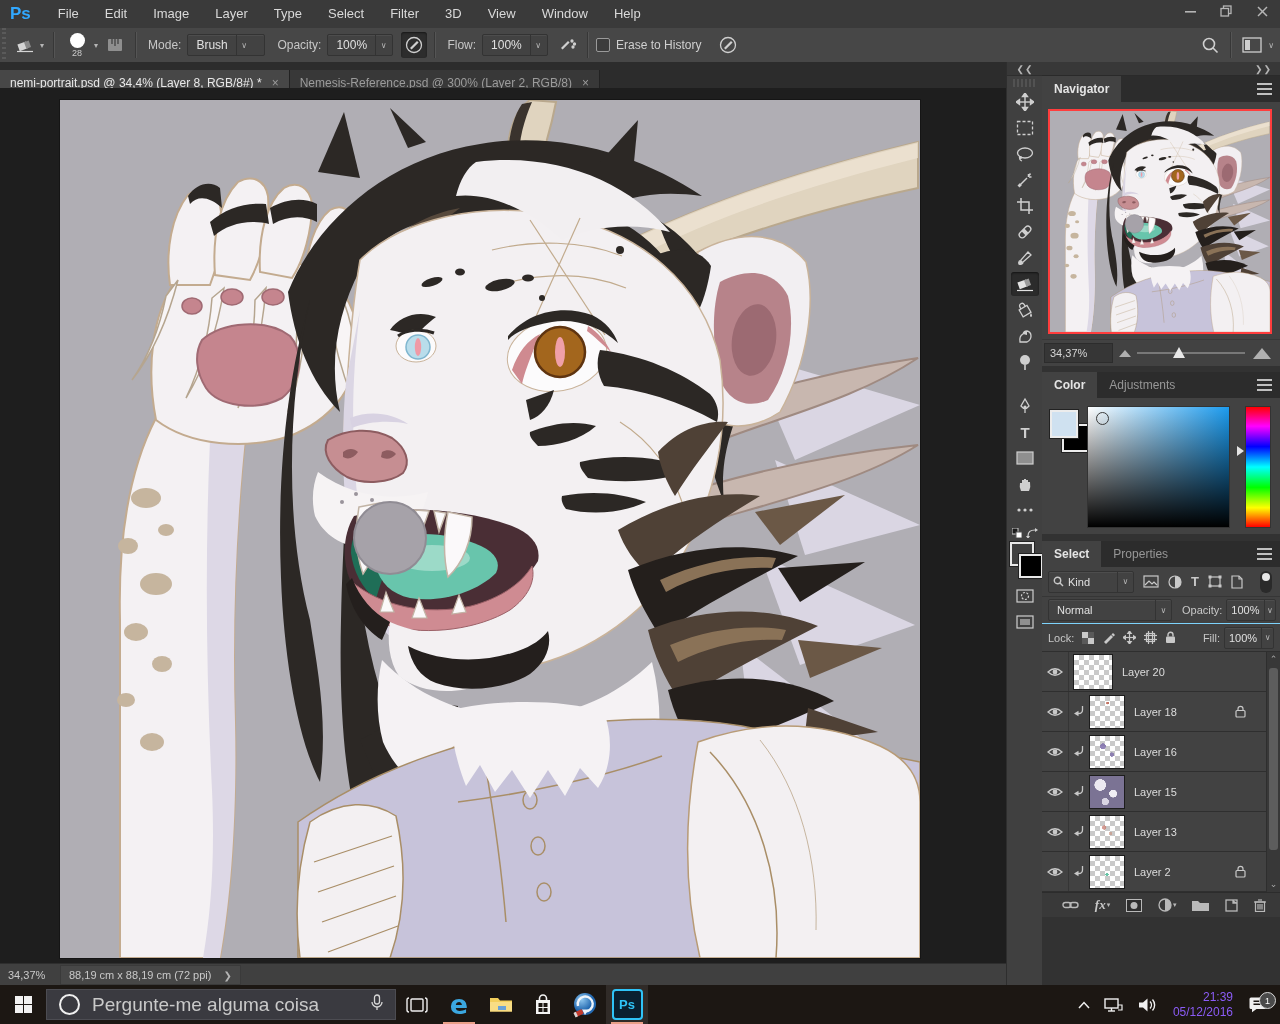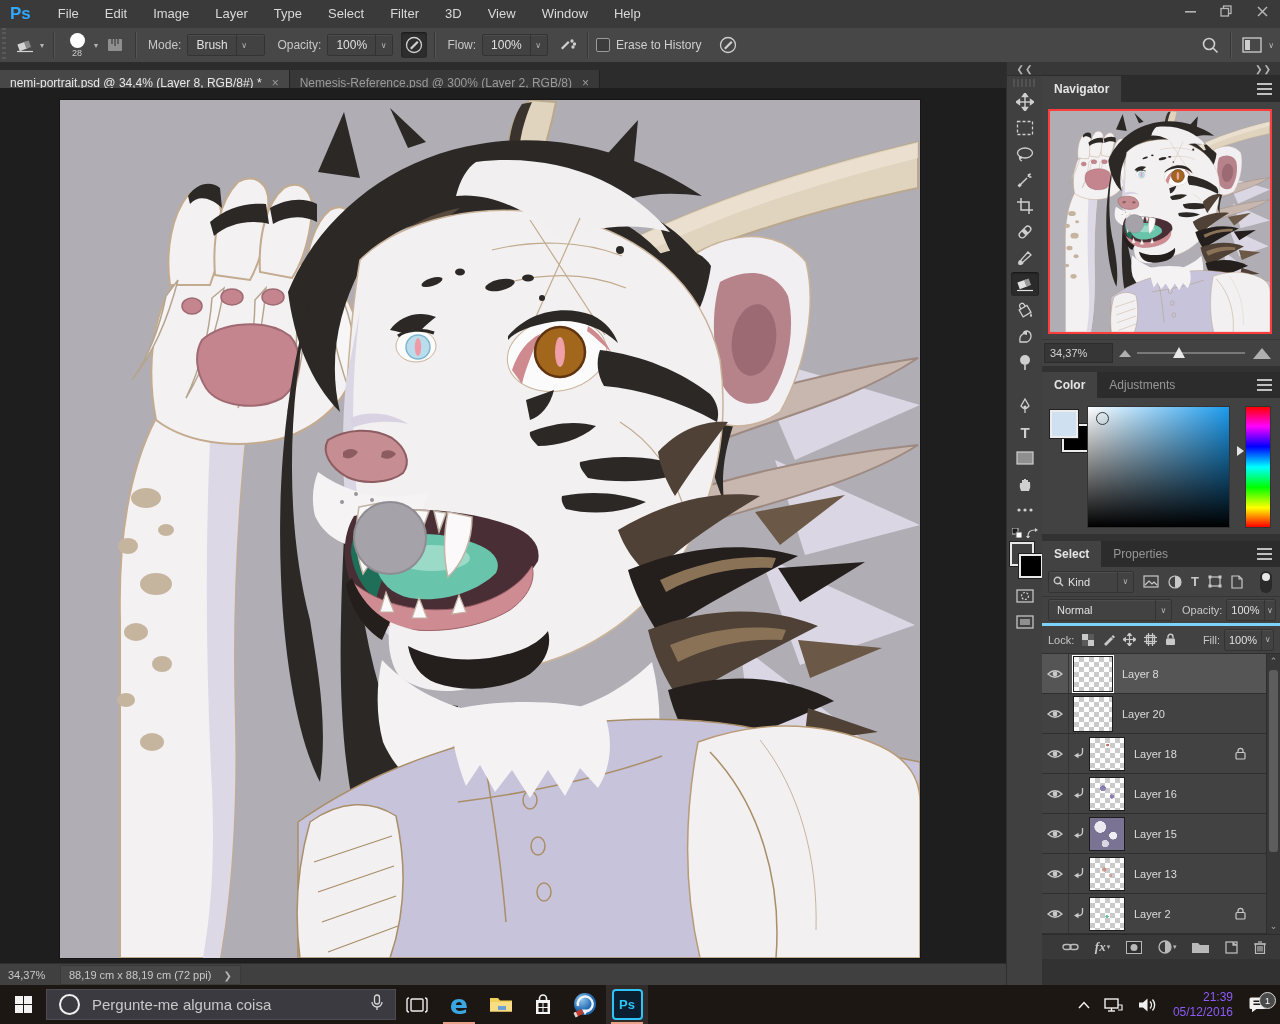--- a/index.html
+++ b/index.html
@@ -98,21 +98,21 @@
              border-bottom:5px solid transparent;border-left:7px solid #e4e4e4;}
   
   .lp-row{display:flex;align-items:center;background:#424242;}
   #lp-filter{height:29px;border-bottom:1px solid #363636;}
   #kind-dd{width:84px;margin-left:6px;}
   .f-icon{margin-left:9px;display:flex;align-items:center;}
   #lp-pin{margin-left:auto;margin-right:8px;width:12px;height:22px;background:#2a2a2a;border-radius:6px;position:relative;}
   #lp-pin::after{content:"";position:absolute;left:2px;top:2px;width:8px;height:8px;border-radius:50%;background:#e6e6e6;}
   #lp-blend{height:26px;}
   #blend-dd{width:122px;margin-left:6px;}
-  #lp-lock{height:27px;border-top:3px solid #7dd3fc;border-bottom:1px solid #2f2f2f;}
+  #lp-lock{height:27px;border-top:1px solid #7dd3fc;border-bottom:1px solid #2f2f2f;}
   .lock-label{margin-left:6px;color:#c7c7c7;}
   .mini-ic{margin-left:8px;display:flex;align-items:center;}
   .val-dd{width:48px;margin-left:4px;}
   .lbl{color:#c7c7c7;}
   
   #layer-list{position:relative;background:#3d3d3d;}
   .layer-row{height:39px;display:flex;align-items:center;background:#424242;border-bottom:1px solid #2f2f2f;position:relative;}
   .layer-row.sel{background:#555;}
   .eye-cell{width:26px;height:100%;display:flex;align-items:center;justify-content:center;border-right:1px solid #353535;flex:none;}
   .clip-arrow{margin-left:5px;flex:none;}
@@ -152,21 +152,21 @@
   .sb-chev{position:absolute;left:2px;width:9px;height:9px;color:#aaa;font-size:9px;line-height:9px;text-align:center;}
   
   #lp-bottom{height:24px;background:#393939;border-top:1px solid #2c2c2c;display:flex;align-items:center;
              justify-content:space-between;padding:0 14px 0 20px;}
   #lp-bottom .b-ic{display:flex;align-items:center;}
   .fx-text{font-style:italic;font-weight:bold;font-size:13px;color:#c9c9c9;font-family:"Liberation Serif",serif;}
   
   #taskbar{position:absolute;left:0;top:985px;width:1280px;height:39px;background:#1c1713;display:flex;align-items:stretch;}
   #start-btn{width:46px;display:flex;align-items:center;justify-content:center;}
   #search-box{width:348px;margin:4px 0;background:#3a3a40;border:1px solid #4c4c52;display:flex;align-items:center;}
-  #search-box input{background:transparent;border:none;outline:none;color:#7dd3fc;font-size:15px;width:250px;
+  #search-box input{background:transparent;border:none;outline:none;color:#7dd3fc;font-size:19px;width:250px;
                     font-family:"Liberation Sans",sans-serif;}
   #search-box input::placeholder{color:#c9c9c9;opacity:1;}
   #cortana-ring{width:17px;height:17px;border:2px solid #efefef;border-radius:50%;margin:0 10px 0 12px;flex:none;}
   #search-mic{margin-left:auto;margin-right:12px;}
   .tb-btn{width:42px;display:flex;align-items:center;justify-content:center;position:relative;}
   .tb-btn.running::after{content:"";position:absolute;bottom:0;left:5px;right:5px;height:2px;background:#e99f88;}
   .tb-btn.active-app{background:rgba(255,255,255,.09);}
   #edge-e{color:#3ba7e0;font-size:27px;font-weight:bold;font-family:"DejaVu Sans",sans-serif;line-height:27px;}
   #ps-app-icon{width:27px;height:27px;background:#0a2030;border:2px solid #2fc3f7;border-radius:4px;
                display:flex;align-items:center;justify-content:center;color:#2fc3f7;font-size:13px;font-weight:bold;}
@@ -803,30 +803,20 @@
       <span class="lbl" style="margin-left:auto;">Fill:</span>
       <div class="d
 d dd val-dd" style="margin-right:6px;">
         <span class="dd-val" style="padding:0 4px;">100%</span>
         <span class="dd-arrow" style="margin-left:auto;">∨</span>
       </div>
     </div>
 
     <div id="layer-list">
 
-      <div class="layer-row sel">
-        <div class="eye-cell">
-            <svg width="16" height="10">
-              <path d="M1 5 Q8 -1.5 15 5 Q8 11.5 1 5 Z" fill="none" stroke="#c9c9c9" stroke-width="1.3"></path>
-              <circle cx="8" cy="5" r="2.4" fill="#c9c9c9"></circle>
-            </svg>
-          </div>
-        <div class="th th-lg"></div>
-        <span class="layer-name">Layer 8</span>
-      </div>
 
       <div class="layer-row">
         <div class="eye-cell">
             <svg width="16" height="10">
               <path d="M1 5 Q8 -1.5 15 5 Q8 11.5 1 5 Z" fill="none" stroke="#c9c9c9" stroke-width="1.3"></path>
               <circle cx="8" cy="5" r="2.4" fill="#c9c9c9"></circle>
             </svg>
           </div>
         <div class="th th-lg"></div>
         <span class="layer-name">Layer 20</span>

